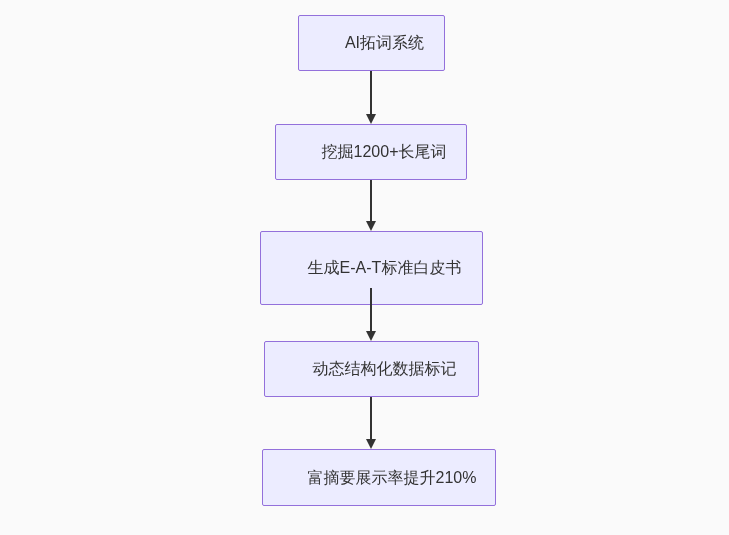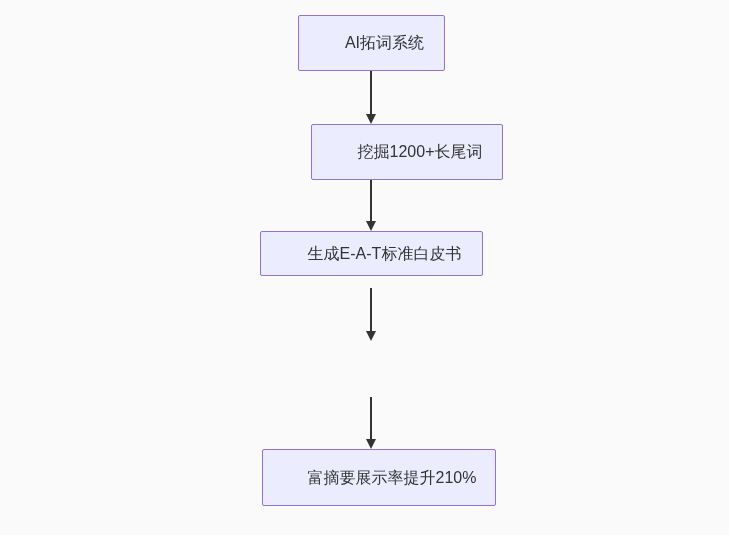--- a/index.html
+++ b/index.html
@@ -37,22 +37,22 @@
     display: block;
     padding: 0 6px;
     white-space: nowrap;
   }
   .arrow {
     position: absolute;
     display: block;
   }
   
   .n1 { left: 298px; top: 15px;  width: 147px; height: 56px; }
-  .n2 { left: 275px; top: 124px; width: 192px; height: 56px; margin-left: 36px; }
-  .n3 { left: 260px; top: 231px; width: 223px; height: 45px; }
+  .n2 { left: 275px; top: 124px; width: 192px; height: 56px; }
+  .n3 { left: 260px; top: 231px; width: 223px; height: 74px; }
   .n4 { left: 264px; top: 341px; width: 215px; height: 56px; }
   .n5 { left: 254px; top: 449px; width: 234px; height: 57px; margin-left: 8px; }
   
   .a1 { left: 363px; top: 71px;  }
   .a2 { left: 363px; top: 180px; }
   .a3 { left: 363px; top: 288px; }
   .a4 { left: 363px; top: 397px; }
 </style>
 </head>
 <body>
@@ -79,20 +79,23 @@
 
   <div class="node n3">
     <span>生成E-A-T标准白皮书</span>
   </div>
 
   <svg class="arrow a3" width="16" height="53" viewBox="0 0 16 53" aria-hidden="true">
     <line x1="8" y1="0" x2="8" y2="44" stroke="#333333" stroke-width="2"></line>
     <polygon points="3,43 13,43 8,53" fill="#333333"></polygon>
   </svg>
 
+  <div class="node n4">
+    <span>动态结构化数据标记</span>
+  </div>
 
   <svg class="arrow a4" width="16" height="52" viewBox="0 0 16 52" aria-hidden="true">
     <line x1="8" y1="0" x2="8" y2="43" stroke="#333333" stroke-width="2"></line>
     <polygon points="3,42 13,42 8,52" fill="#333333"></polygon>
   </svg>
 
   <div class="node n5">
     <span>富摘要展示率提升210%</span>
   </div>
 

